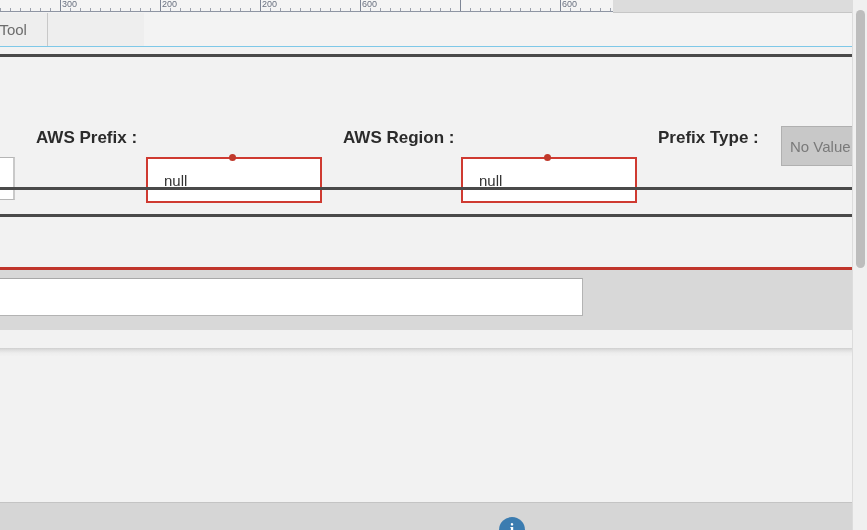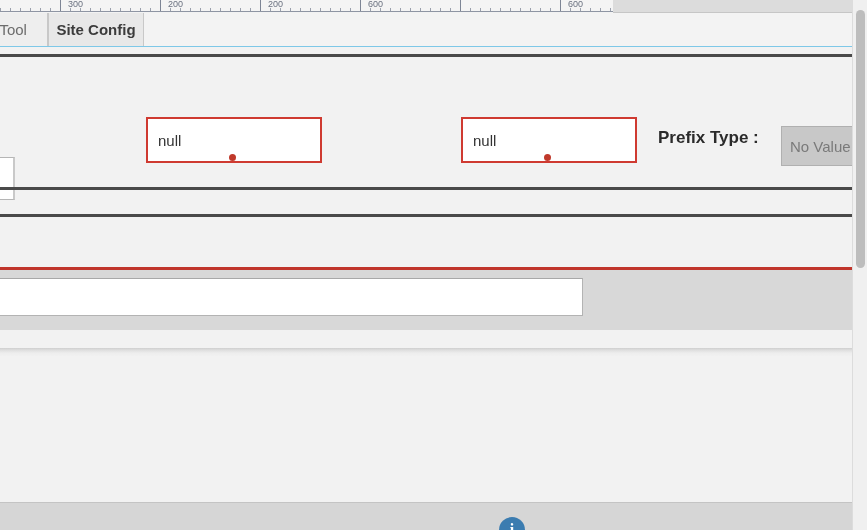--- a/index.html
+++ b/index.html
@@ -33,21 +33,21 @@
   }
   #ruler .tick.minor { height: 4px; }
   #ruler .tick.major { height: 12px; background: #7d8595; }
   #ruler .rlabel {
     position: absolute;
     top: -1px;
     font-size: 9px;
     color: #6a7180;
     font-family: "Liberation Sans", sans-serif;
     line-height: 10px;
-    padding-left: 8px;
+    padding-left: 2px;
     white-space: nowrap;
   }
   #ruler-rest {
     position: absolute;
     left: 613px;
     top: 0;
     right: 0;
     height: 12px;
     background: #dcdcdc;
     border-bottom: 1px solid #c6c6c6;
@@ -154,21 +154,22 @@
     position: absolute;
     box-sizing: border-box;
     background: #ffffff;
     font-size: 15px;
     color: #333333;
     font-family: "Liberation Sans", sans-serif;
     outline: none;
   }
   .text-input.err {
     border: 2px solid #cf3a31;
-    padding: 6px 10px;
+    padding: 6px 16px;
+    margin-top: 40px;
   }
   .req-dot {
     position: absolute;
     width: 7px;
     height: 7px;
     border-radius: 50%;
     background: #c0392b;
   }
   .select-disabled {
     position: absolute;
@@ -344,36 +345,35 @@
     <div class="rlabel" style="left: 560px;">600</div>
   </div>
 <div id="ruler-base"></div>
 <div id="ruler-rest"></div>
 
 <div id="tabbar">
   <div id="tabbar-filler"></div>
   <div class="tab inactive">
     <span>y Tool</span>
   </div>
-  <div class="tab active">
-    <span>Site Config</span>
-  </div>
 </div>
 
 <div id="panel">
 
   <div class="hr-dark" style="top:7px;"></div>
 
   <div id="left-cut-input"></div>
 
   <div id="form-row">
 
+    <div class="field-label" style="left:36px;">AWS Prefix :</div>
     <input class="text-input err" type="text" style="left: 146px; top: 7px; width: 176px; height: 46px;" value="null">
     <div class="req-dot" style="left:229px; top:44px;"></div>
 
+    <div class="field-label" style="left:343px;">AWS Region :</div>
     <input class="text-input err" type="text" style="left: 461px; top: 7px; width: 176px; height: 46px;" value="null">
     <div class="req-dot" style="left:544px; top:44px;"></div>
 
     <div class="field-label" style="left:658px;">Prefix Type :</div>
     <div class="select-disabled" style="left:781px; top:16px; width:86px; height:40px;">
       <span>No Value</span>
     </div>
   </div>
 
   <div class="hr-dark" style="top:140px;"></div>

